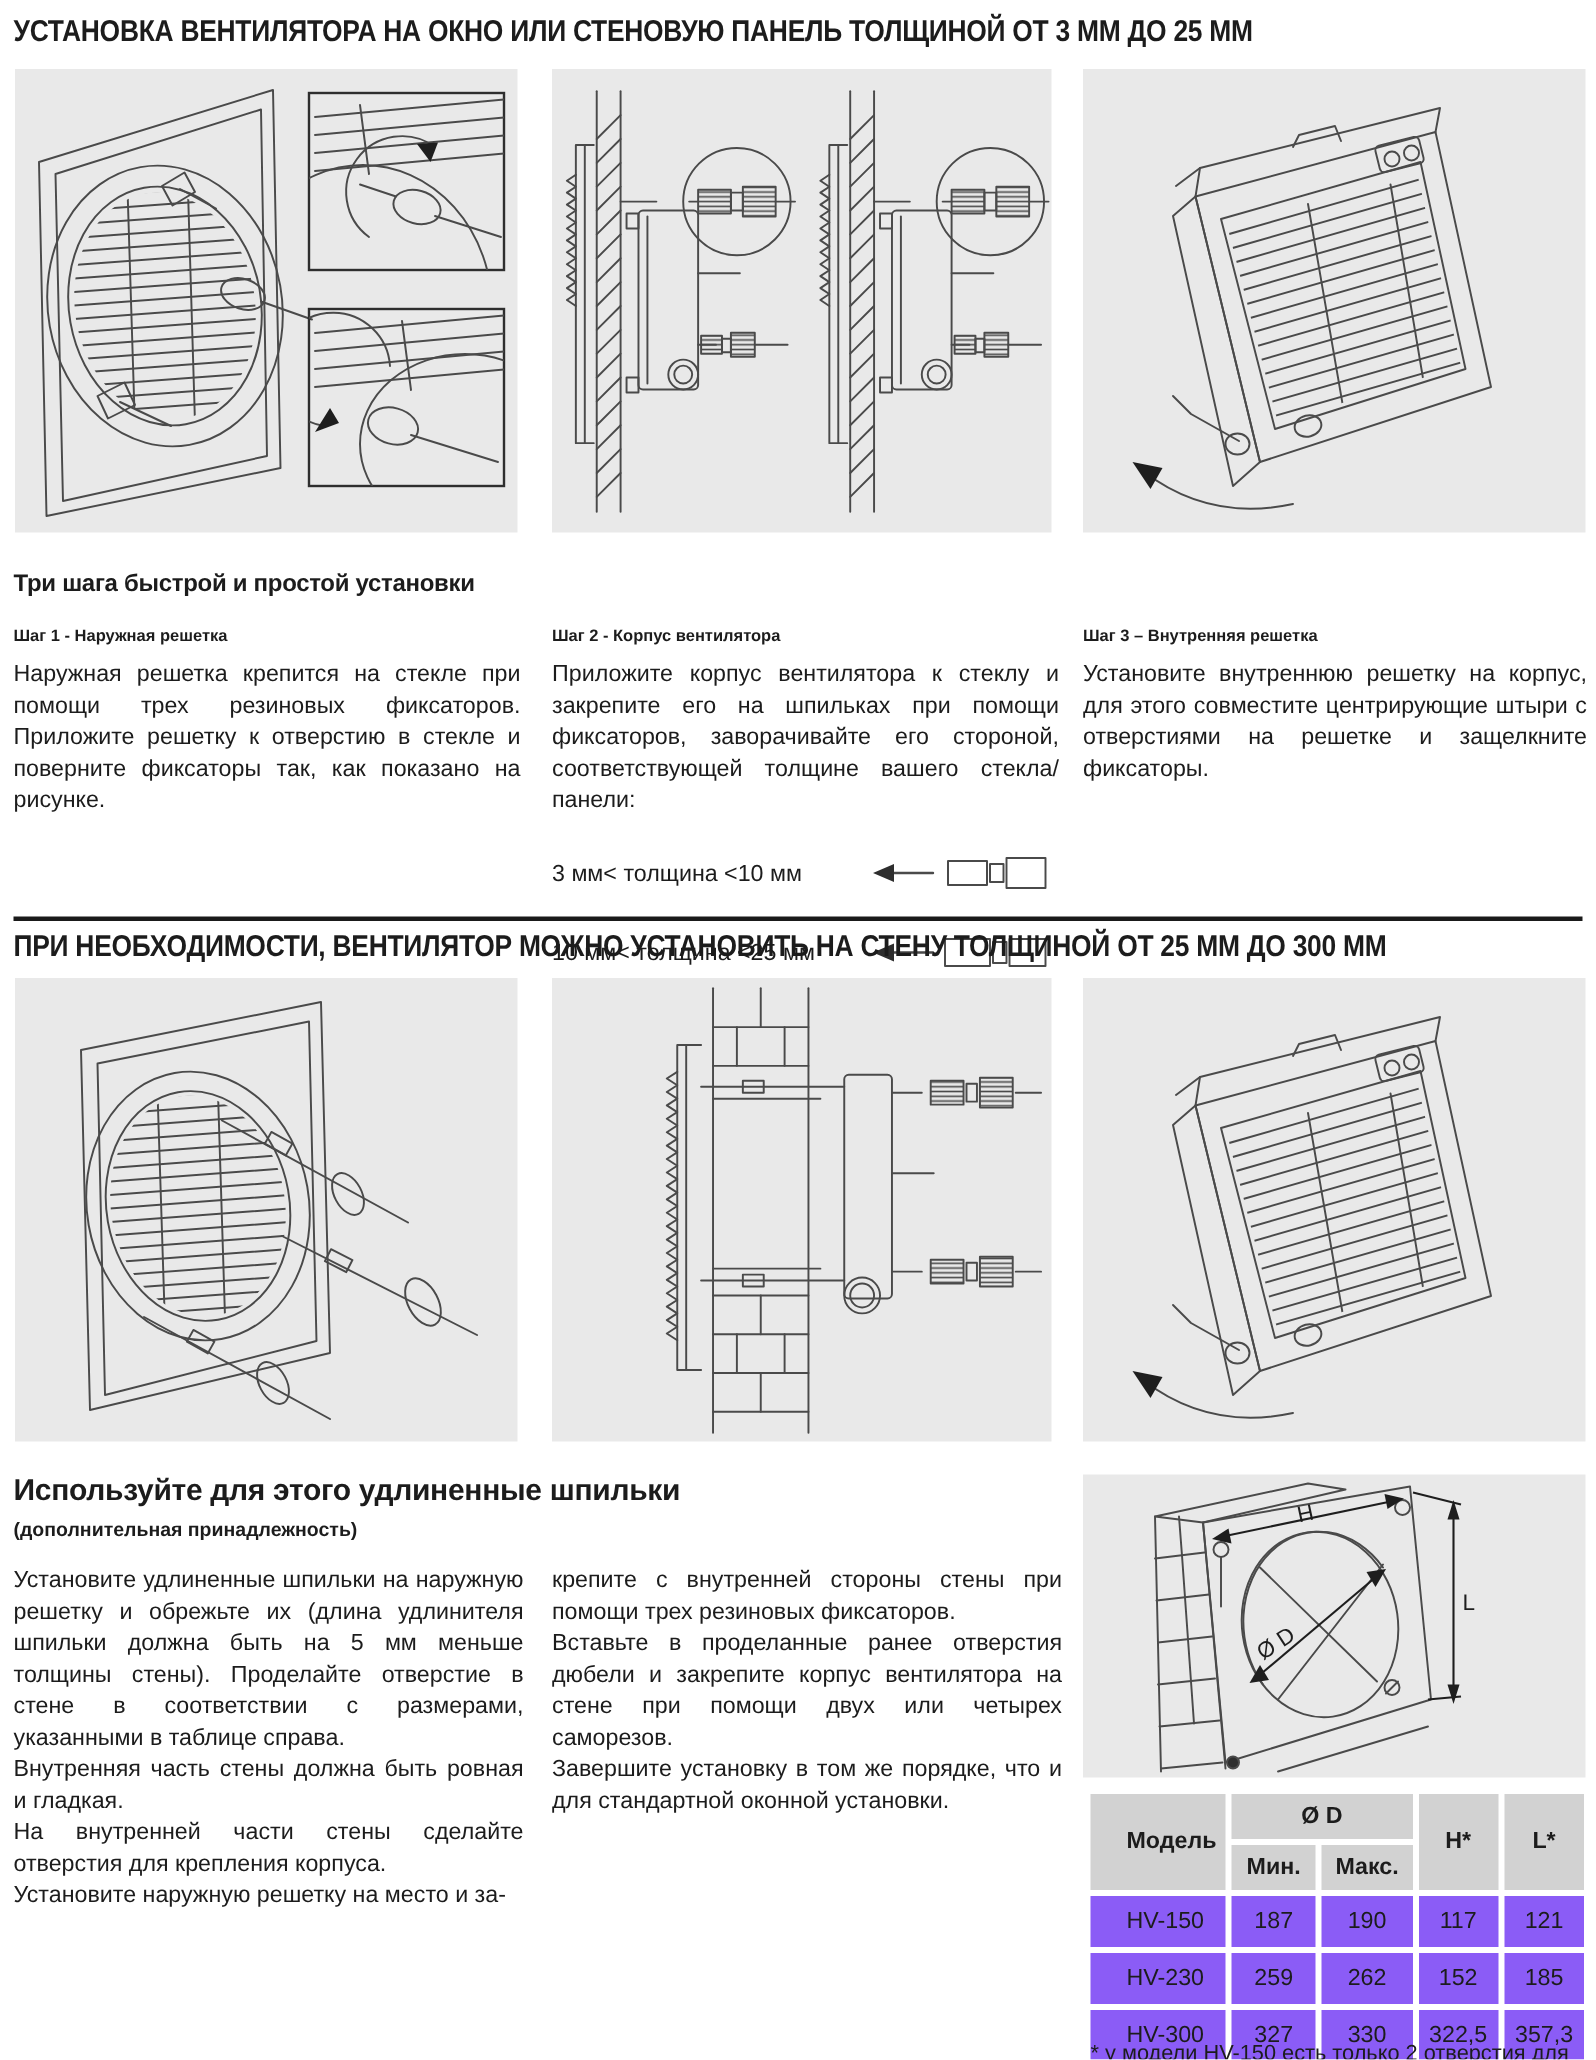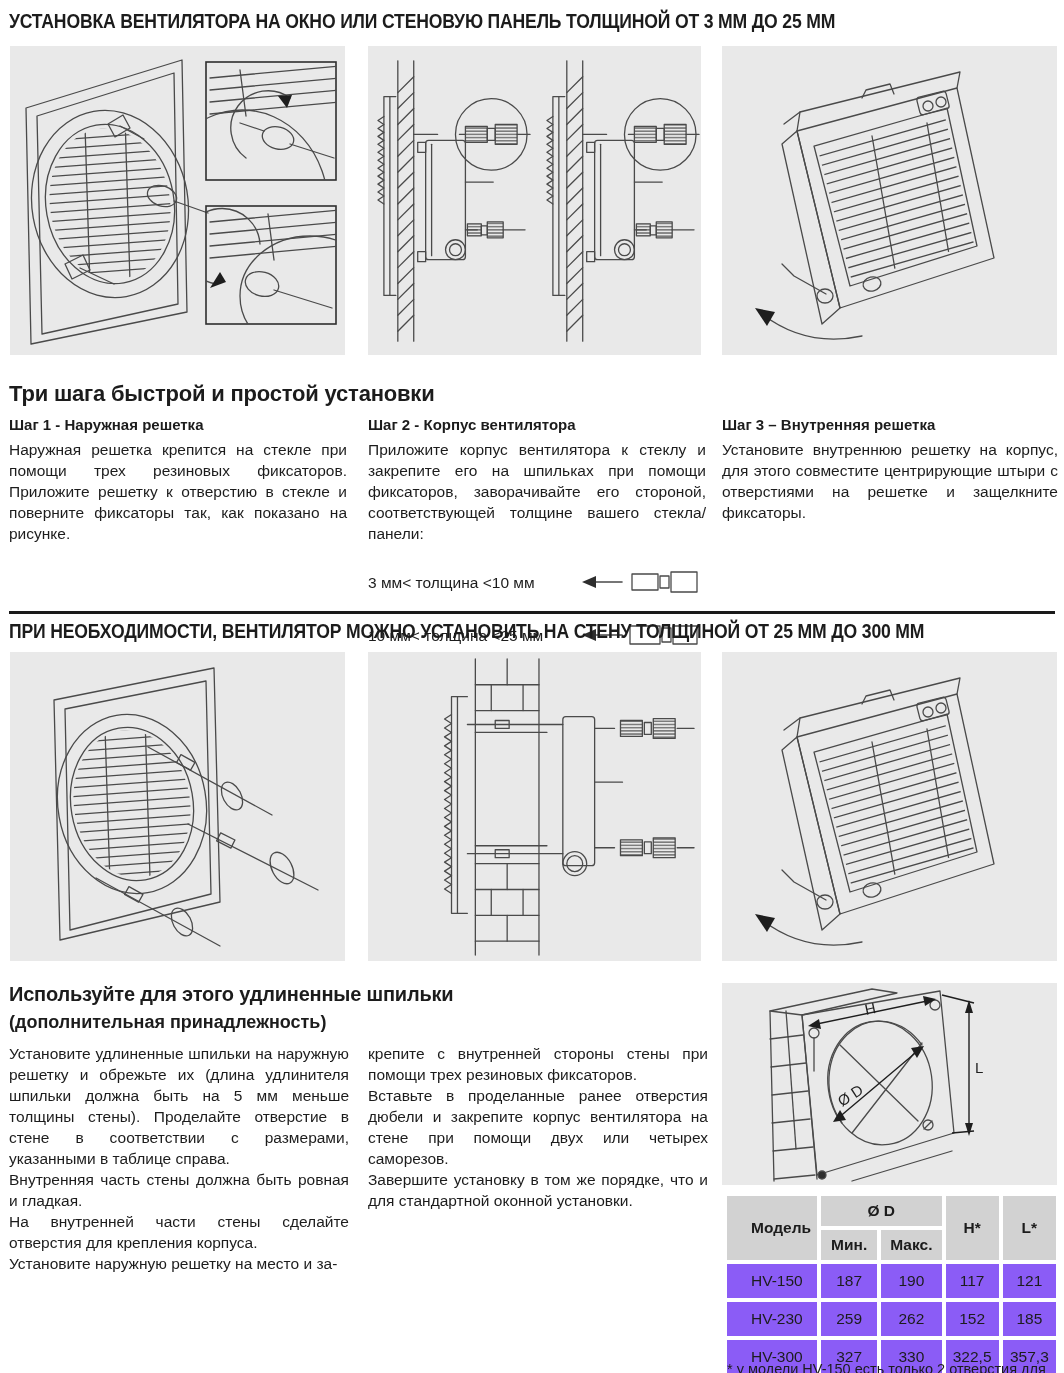--- a/index.html
+++ b/index.html
@@ -6,26 +6,26 @@
   html,body { background:#ffffff; }
   body { font-family:"Liberation Sans","DejaVu Sans",sans-serif; color:#1c1c1c; }
   .page { position:relative; width:1064px; height:1373px; background:#fff; overflow:hidden; }
 
   .h1 { position:absolute; left:9px; font-size:20px; font-weight:bold; letter-spacing:-0.2px; white-space:nowrap;text-align:center; }
   .cond { display:inline-block; transform:scaleX(0.88); transform-origin:0 50%; }
 
   .panel { position:absolute; background:#e9e9e9; }
   .panel svg { display:block; width:100%; height:100%; }
 
-  .subtitle { position:absolute; left:9px; font-size:22px; font-weight:bold; letter-spacing:-0.2px; }
+  .subtitle { position:absolute; left:9px; font-size:16px; font-weight:bold; letter-spacing:-0.2px; }
   .subtitle2 { position:absolute; left:9px; font-size:20px; font-weight:bold; letter-spacing:-0.2px; }
-  .subnote { position:absolute; left:9px; font-size:18px; font-weight:bold; }
+  .subnote { position:absolute; left:9px; font-size:13px; font-weight:bold; }
 
   .col { position:absolute; font-size:15.5px; line-height:21px; }
-  .step-title { font-size:15px; font-weight:bold; margin-bottom:4px; }
+  .step-title { font-size:11px; font-weight:bold; margin-bottom:4px; }
   .col p { text-align:justify; margin:0; }
 
   .thickness-row { display:flex; align-items:center; margin-top:17px; height:36px; }
   .thickness-label { width:208px; font-size:15.5px; }
   .thickness-row svg { display:block; }
 
   .divider { position:absolute; left:9px; width:1046px; height:3px; background:#1a1a1a; }
 
   table.spec { border-collapse:separate; border-spacing:4px; width:100%; }
   table.spec td { font-size:15.5px; padding:4px 6px; text-align:center; vertical-align:middle; }

